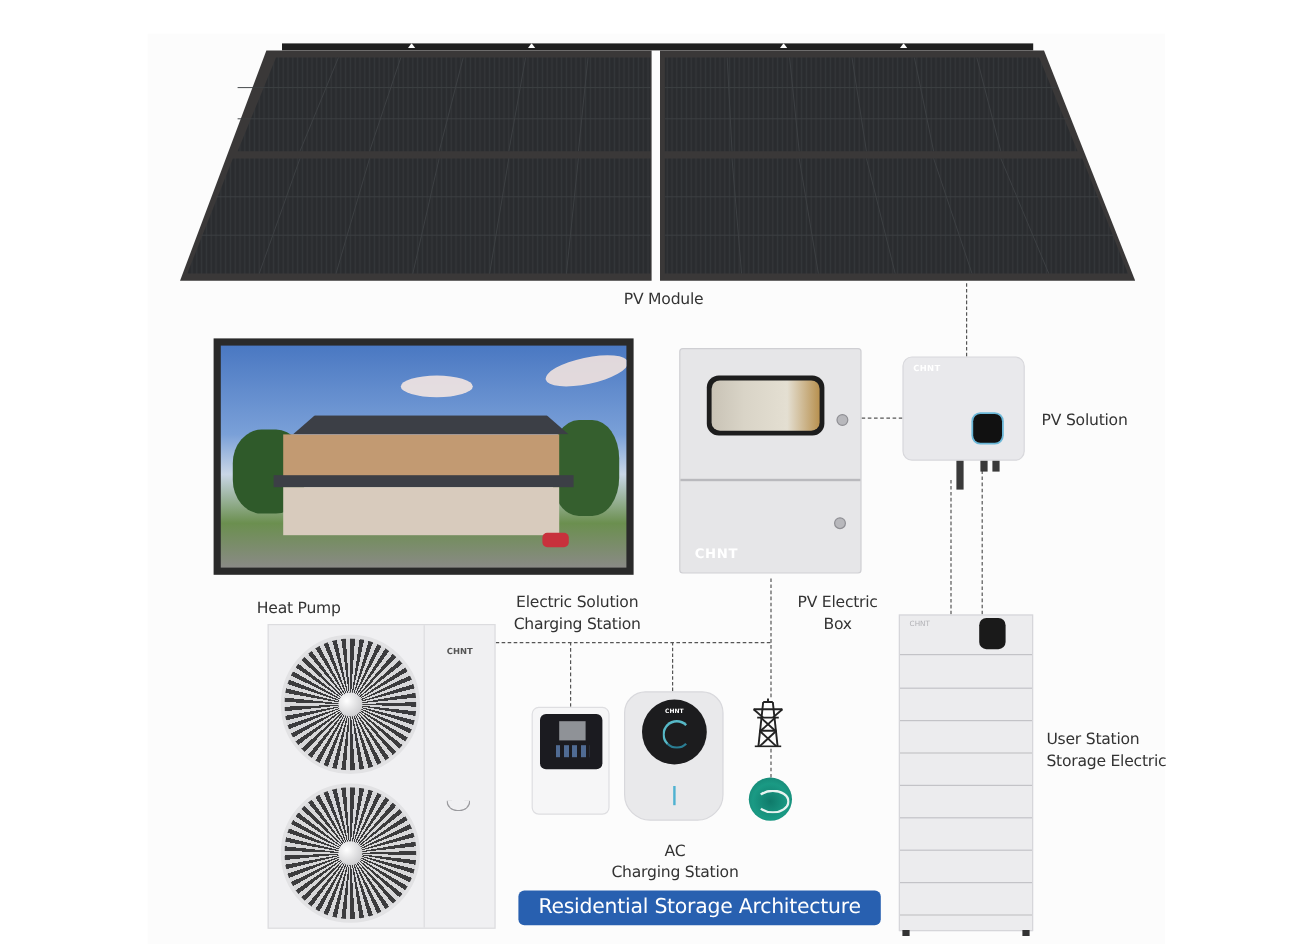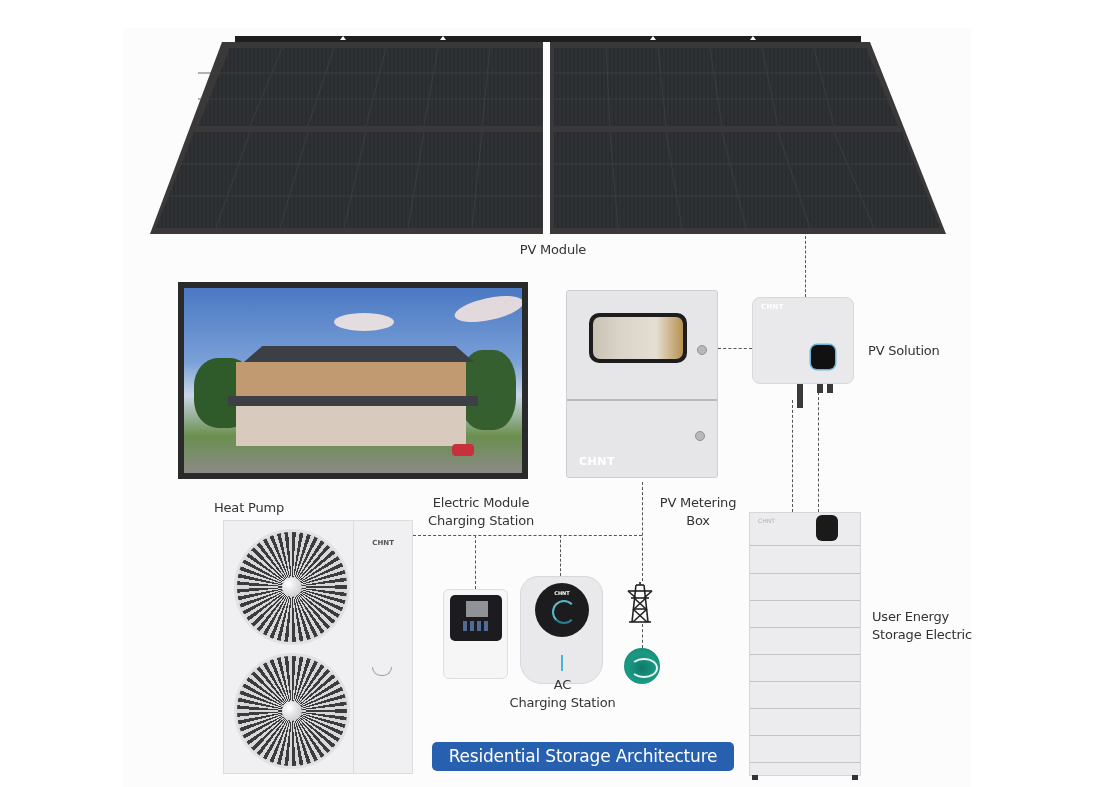--- a/index.html
+++ b/index.html
@@ -145,21 +145,21 @@
 <div class="abs meter-box">
   <div class="meter-window">
       <div class="meter-window-inner"></div>
     </div>
   <div class="meter-knob" style="left:130px;top:54px;"></div>
   <div class="meter-knob" style="left:128px;top:140px;"></div>
   <div class="meter-divider"></div>
   <div class="meter-brand">CHNT</div>
 </div>
 <div class="abs label center" style="left:646px;top:494px;width:104px;">
-  <div>PV Metering</div>
+  <div>PV Electric</div>
   <div>Box</div>
 </div>
 
 <div class="abs inverter">
   <div class="inv-brand">CHNT</div>
   <div class="inv-screen"></div>
   <div class="inv-connector" style="left:44px;top:86px;width:6px;height:24px;"></div>
   <div class="inv-connector" style="left:64px;top:86px;width:6px;height:9px;"></div>
   <div class="inv-connector" style="left:74px;top:86px;width:6px;height:9px;"></div>
 </div>
@@ -174,57 +174,57 @@
     <div class="bat-line" style="top:114px"></div>
   <div class="bat-line" style="top:141px"></div>
     <div class="bat-line" style="top:168px"></div>
   <div class="bat-line" style="top:195px"></div>
     <div class="bat-line" style="top:222px"></div>
   <div class="bat-line" style="top:249px"></div>
   <div class="bat-foot" style="left:2px;"></div>
     <div class="bat-foot" style="right:2px;"></div>
 </div>
 <div class="abs label" style="left:872px;top:608px;">
-  <div>User Energy</div>
+  <div>User Station</div>
   <div>Storage Electric</div>
 </div>
 
 <div class="abs label" style="left:178px;top:499px;margin-left:36px;">Heat Pump</div>
 <div class="abs heatpump">
   <div class="fan" style="top:8px;">
       <div class="fan-hub"></div>
     </div>
   <div class="fan" style="top:132px;">
       <div class="fan-hub"></div>
     </div>
   <div class="hp-side">
     <div class="hp-brand">CHNT</div>
     <div class="hp-handle"></div>
   </div>
 </div>
 
 <div class="abs label center" style="left:410px;top:494px;width:142px;">
-  <div>Electric Module</div>
+  <div>Electric Solution</div>
   <div>Charging Station</div>
 </div>
 <div class="abs bike-charger">
   <div class="bike-panel">
     <div class="bike-screen"></div>
     <div class="bike-btns"></div>
   </div>
 </div>
 
 <div class="abs ac-charger">
   <div class="ac-disc">
     <div class="ac-brand">CHNT</div>
     <div class="ac-swirl"></div>
   </div>
   <div class="ac-led"></div>
 </div>
-<div class="abs label center" style="left:495px;top:676px;width:135px;">
+<div class="abs label center" style="left:495px;top:701px;width:135px;">
   <div>AC</div>
   <div>Charging Station</div>
 </div>
 
 <svg class="abs pylon" viewBox="0 0 30 42" width="30" height="42">
   <g stroke="#222" stroke-width="1.6" fill="none">
     <line x1="15" y1="1" x2="15" y2="4"></line>
     <polyline points="11,4 19,4"></polyline>
     <line x1="3" y1="10" x2="27" y2="10"></line>
     <line x1="6" y1="17" x2="24" y2="17"></line>

